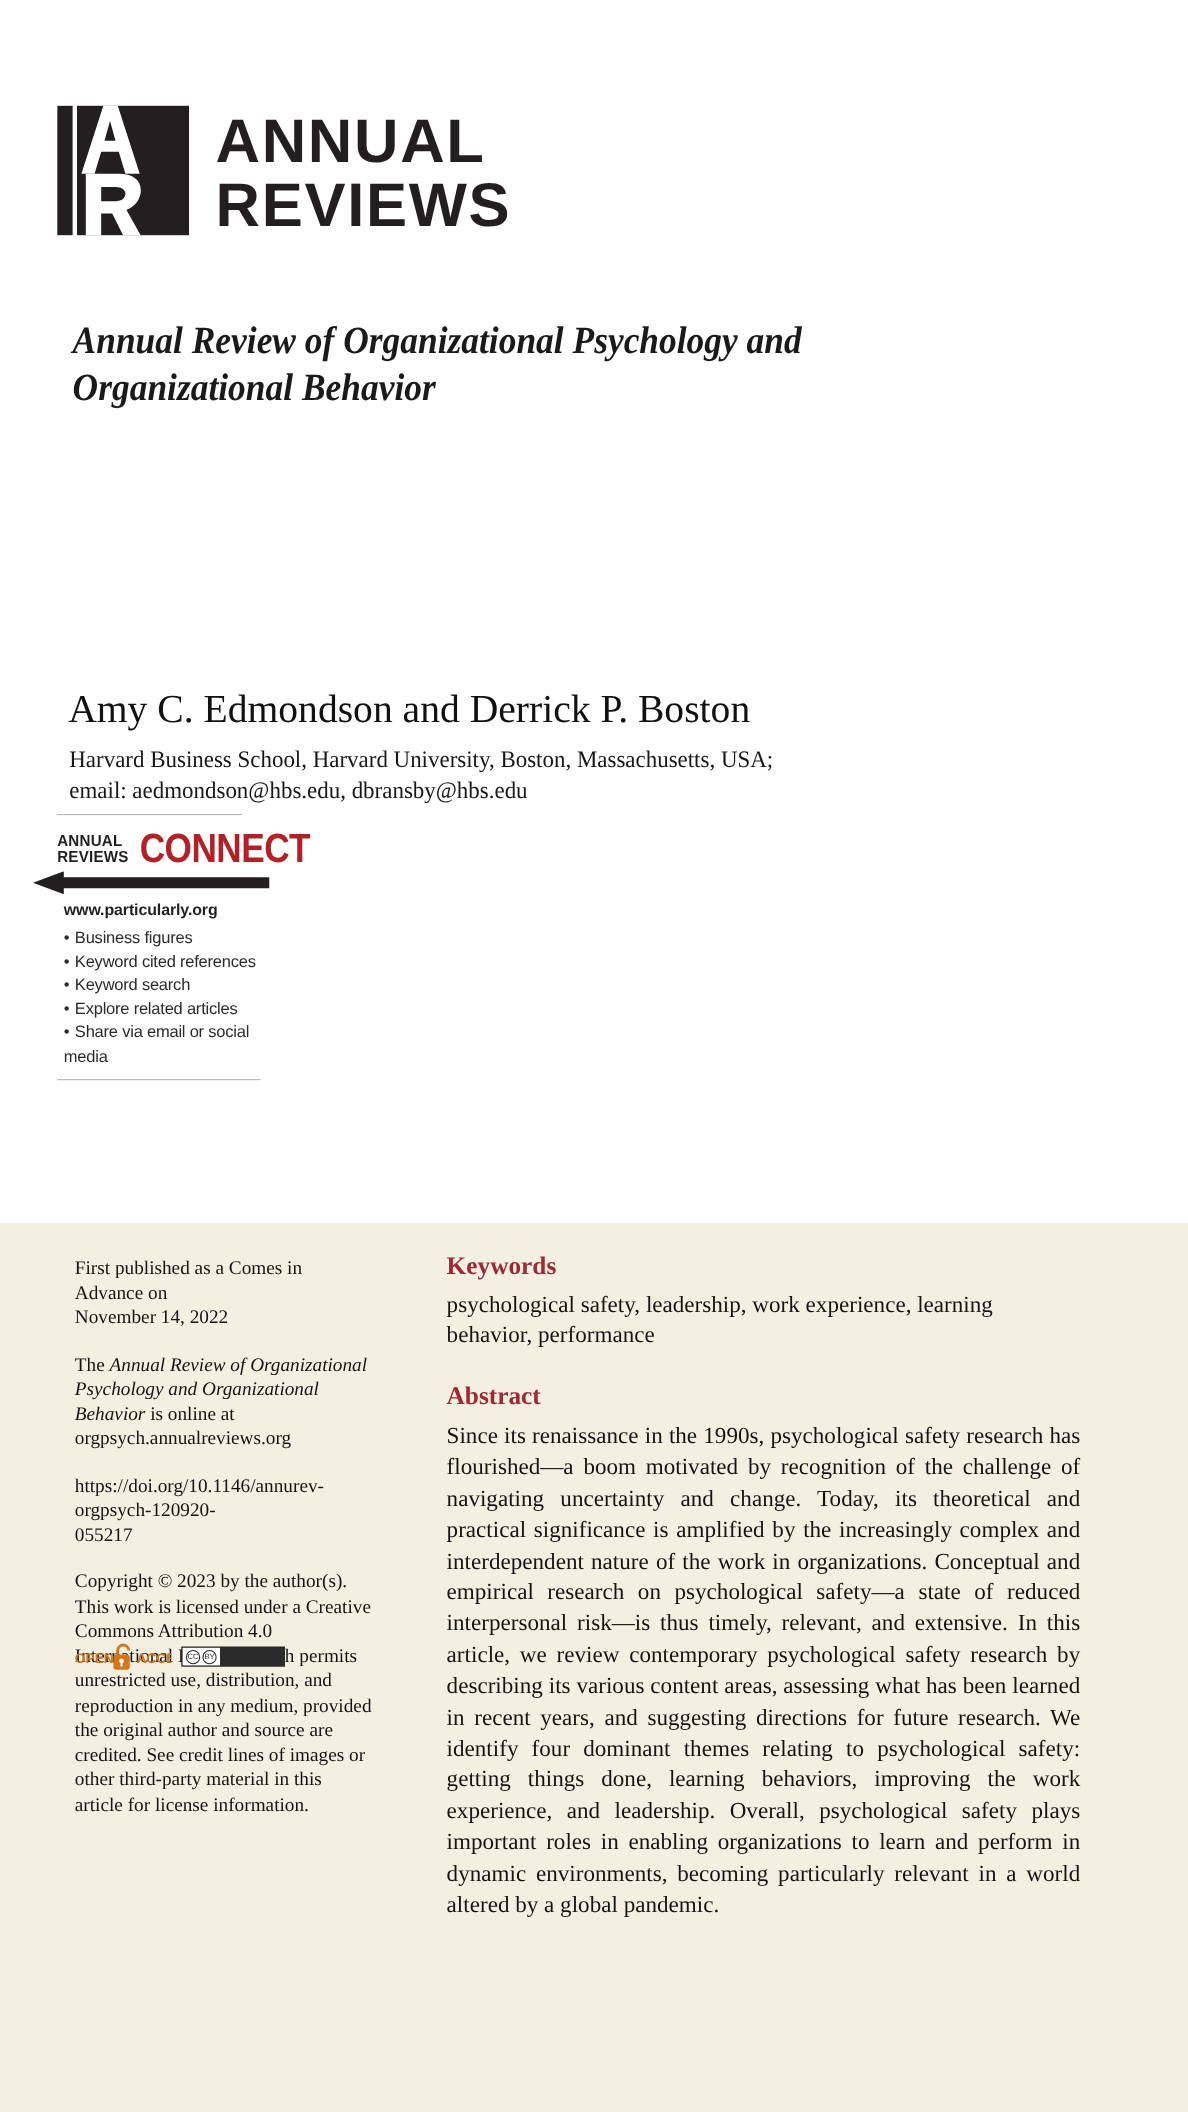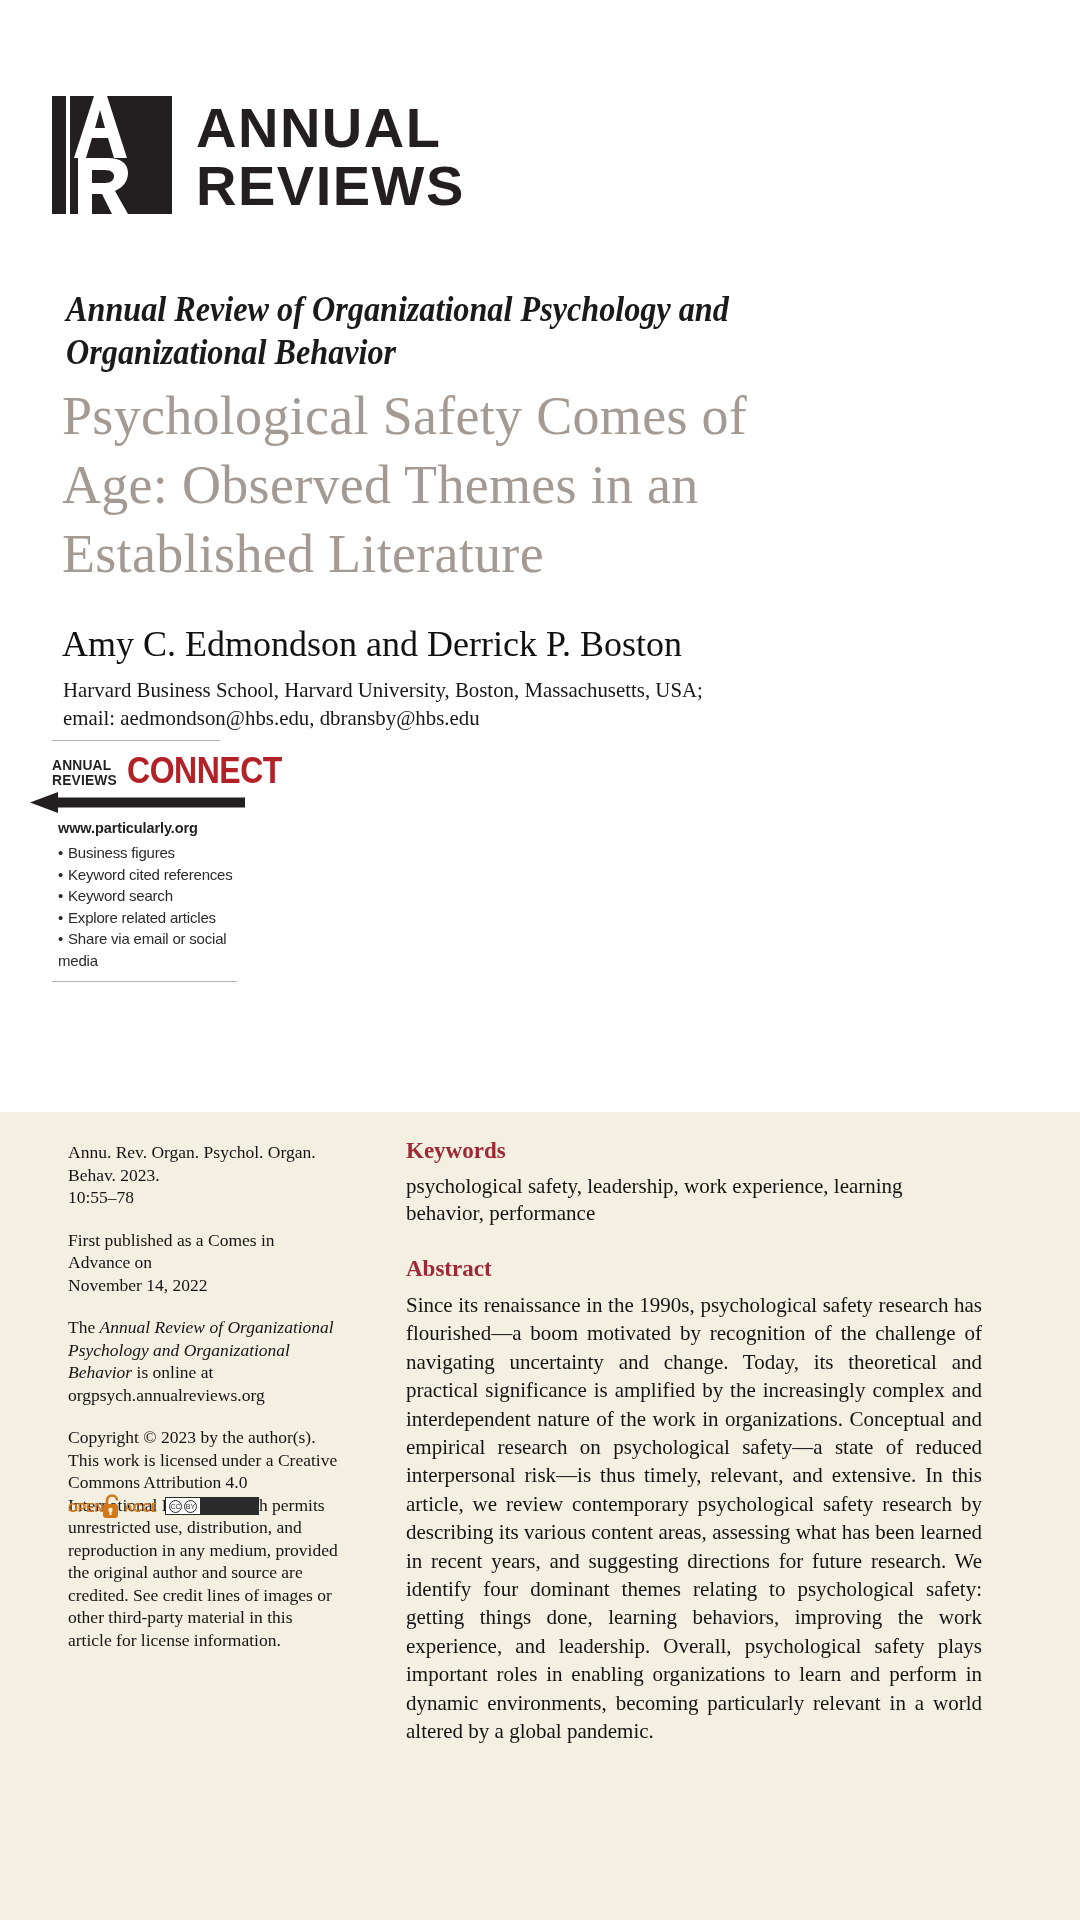--- a/index.html
+++ b/index.html
@@ -313,21 +313,20 @@
       </svg>
     </div>
     <div class="logo-word">
       <div class="logo-word-line">ANNUAL</div>
       <div class="logo-word-line">REVIEWS</div>
     </div>
   </div>
 
   <div class="journal-name">Annual Review of Organizational Psychology and Organizational Behavior</div>
 
-  <div class="article-title">Psychological Safety Comes of Age: Observed Themes in an Established Literature</div>
 
   <div class="authors">Amy C. Edmondson and Derrick P. Boston</div>
 
   <div class="affiliation">
     <div>Harvard Business School, Harvard University, Boston, Massachusetts, USA;</div>
     <div>email: aedmondson@hbs.edu, dbransby@hbs.edu</div>
   </div>
 
   <div class="connect-box">
     <div class="connect-rule"></div>
@@ -353,35 +352,35 @@
       <li>Share via email or social media</li>
     </ul>
     <div class="connect-rule-bottom"></div>
   </div>
 </div>
 
 <div class="cream-panel">
 
   <div class="meta-col">
 
-    <div class="meta-block tight">
-      <span>Annu. Rev. Organ. Psychol. Organ. Behav. 2023.</span><br>
-      <span>10:55–78</span>
-    </div>
 
     <div class="meta-block tight">
       <span>First published as a Comes in Advance on</span><br>
       <span>November 14, 2022</span>
     </div>
 
     <div class="meta-block tight">
       <span>The </span><i>Annual Review of Organizational Psychology and Organizational Behavior</i><span> is online at</span><br>
       <span>orgpsych.annualreviews.org</span>
     </div>
 
+    <div class="meta-block tight">
+      <span>https://doi.org/10.1146/annurev-orgpsych-120920-</span><br>
+      <span>055217</span>
+    </div>
 
     <div class="meta-block">Copyright © 2023 by the author(s).  This work is licensed under a Creative Commons Attribution 4.0 International License, which permits unrestricted use, distribution, and reproduction in any medium, provided the original author and source are credited. See credit lines of images or other third-party material in this article for license information.</div>
   </div>
 
   <div class="oa-badge">
     <div class="oa-lock">
       <svg width="88" height="26" viewBox="0 0 88 26" xmlns="http://www.w3.org/2000/svg">
         <text x="0" y="19" font-family="Liberation Sans, sans-serif" font-size="12.5" font-weight="700" fill="#d4761a">OPEN</text>
         <text x="56" y="19" font-family="Liberation Sans, sans-serif" font-size="12.5" font-weight="700" fill="#d4761a">ACCESS</text>
         <g transform="translate(35,1)">

